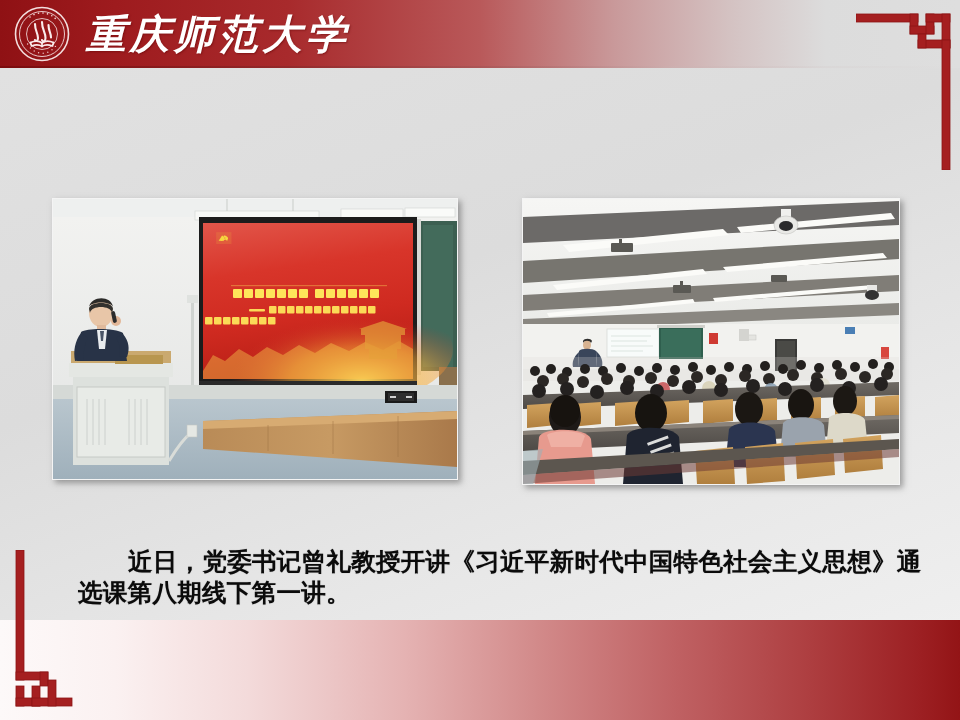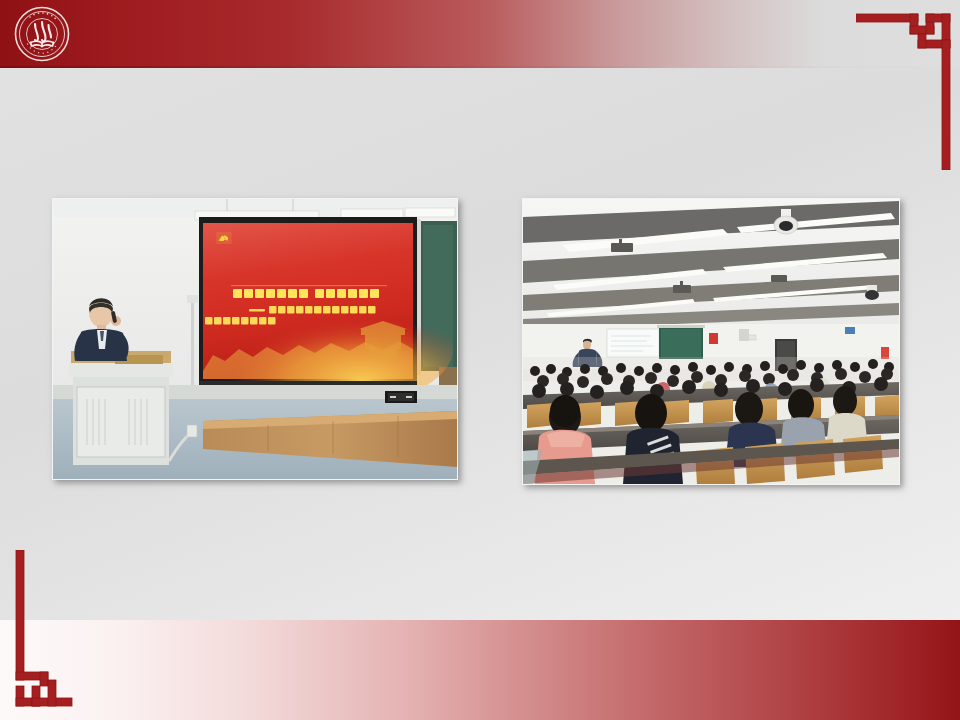--- a/index.html
+++ b/index.html
@@ -157,20 +157,21 @@
         </g>
 
         <g fill="none" stroke="#faeaea" stroke-width="1.7" stroke-linecap="round">
           <path d="M16.5 36.5 C21 34.5, 25.5 35, 28 37 C30.5 35, 35 34.5, 39.5 36.5"></path>
           <path d="M16.5 36.5 L17.5 40 C22 38.3, 25.5 38.7, 28 40.4 C30.5 38.7, 34 38.3, 38.5 40 L39.5 36.5"></path>
           <path d="M28 37 L28 40.4"></path>
         </g>
       </svg>
     </div>
 
+    <div id="univ-name">重庆师范大学</div>
   </div>
 
   <div id="ornament-tr">
     <svg viewBox="0 0 100 162">
       <g fill="#a51f20" stroke="#8d1415" stroke-width="0.8">
 
         <rect x="0" y="6" width="62" height="8"></rect>
 
         <rect x="54" y="6" width="8" height="20"></rect>
         <rect x="54" y="18" width="24" height="8"></rect>
@@ -555,20 +556,21 @@
         <path d="M272 244 L310 240 L312 276 L274 280 Z"></path>
         <path d="M320 240 L358 236 L360 270 L322 274 Z"></path>
       </g>
       <path d="M0 262 L376 240 L376 250 L0 276 Z" fill="#5c564f"></path>
       <path d="M0 276 L376 250 L376 258 L0 285 Z" fill="#6e3b34" opacity="0.55"></path>
 
       <path d="M0 252 L20 250 L10 285 L0 285 Z" fill="#9fb0b5" opacity="0.6"></path>
     </svg>
   </div>
 
+  <div id="caption">近日，党委书记曾礼教授开讲《习近平新时代中国特色社会主义思想》通选课第八期线下第一讲。</div>
 
   <div id="footer-rule"></div>
   <div id="footer-band"></div>
 
   <div id="ornament-bl">
     <svg viewBox="0 0 100 162">
       <g fill="#a51f20" stroke="#8d1415" stroke-width="0.8">
 
         <rect x="6" y="0" width="8" height="130"></rect>
 

